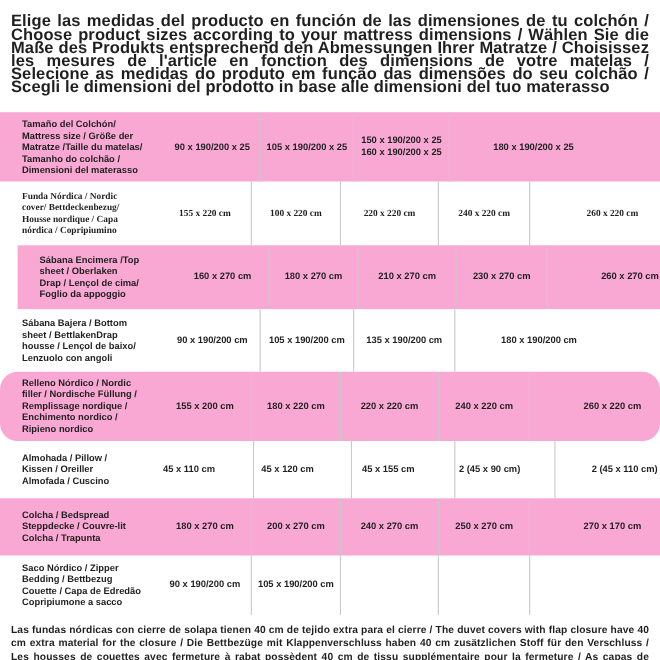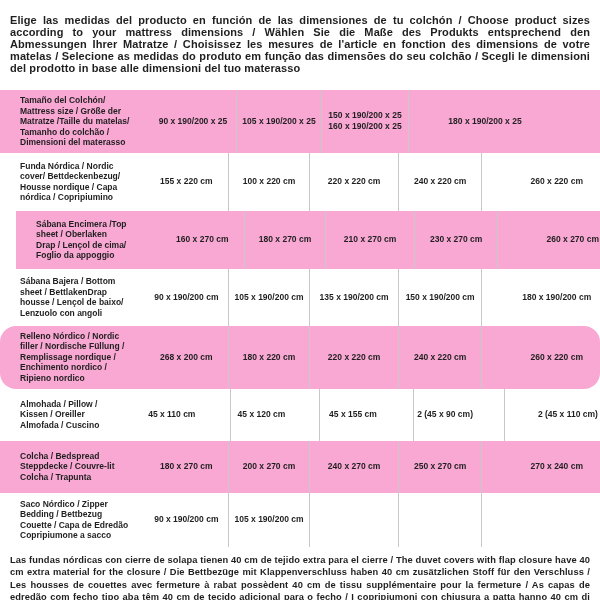--- a/index.html
+++ b/index.html
@@ -6,21 +6,21 @@
   body {
     width: 600px; height: 600px;
     background: #ffffff;
     font-family: "Liberation Sans", sans-serif;
     font-weight: bold;
     color: #1f1f1f;
     overflow: hidden;
   }
   .intro {
     margin: 14px 10px 12px 10px;
-    font-size: 11px;
+    font-size: 15px;
     line-height: 12px;
     text-align: justify;
     letter-spacing: 0.1px;
   }
   .size-table { margin-top: 16px; width: 600px; }
   .row { display: flex; width: 600px; box-sizing: border-box; }
   .row.striped { background: #f9a8d4; }
   .cell {
     box-sizing: border-box;
     display: flex;
@@ -39,21 +39,21 @@
     text-align: center;
     line-height: 11px;
     padding: 2px 1px;
   }
   .c1 { width: 86px; }
   .c2 { width: 85px; border-left: 1px solid #c9c9c9; }
   .c3 { width: 92px; border-left: 1px solid #c9c9c9; }
   .c4 { width: 87px; border-left: 1px solid #c9c9c9; }
   .c5 { width: 122px; border-left: 1px solid #c9c9c9; padding-left: 32px; }
   .r1 { min-height: 62px; }
-  .r2 { min-height: 58px; }
+  .r2 { min-height: 58px; font-family: Liberation Serif, serif; }
   .r3 { min-height: 58px; margin-left: 16px; }
   .r4 { min-height: 57px; }
   .r5 { min-height: 63px; border-radius: 16px; }
   .r6 { min-height: 52px; gap: 28px; }
   .r7 { min-height: 52px; }
   .r8 { min-height: 54px; }
   .footnote {
     margin: 7px 10px 0 10px;
     font-size: 9.3px;
     line-height: 12.5px;
@@ -106,31 +106,30 @@
   </div>
 
   <div class="row r4">
     <div class="cell label-cell">Sábana Bajera / Bottom
 sheet / BettlakenDrap
 housse / Lençol de baixo/
 Lenzuolo con angoli</div>
     <div class="cell data-cell c1">90 x 190/200 cm</div>
     <div class="cell data-cell c2">105 x 190/200 cm</div>
     <div class="cell data-cell c3">135 x 190/200 cm</div>
-    <div class="cell data-cell c4">150 x 190/200 cm</div>
     <div class="cell data-cell c5">180 x 190/200 cm</div>
   </div>
 
   <div class="row striped r5">
     <div class="cell label-cell">Relleno Nórdico / Nordic
 filler / Nordische Füllung /
 Remplissage nordique /
 Enchimento nordico /
 Ripieno nordico</div>
-    <div class="cell data-cell c1">268 x 200 cm</div>
+    <div class="cell data-cell c1">155 x 200 cm</div>
     <div class="cell data-cell c2">180 x 220 cm</div>
     <div class="cell data-cell c3">220 x 220 cm</div>
     <div class="cell data-cell c4">240 x 220 cm</div>
     <div class="cell data-cell c5">260 x 220 cm</div>
   </div>
 
   <div class="row r6">
     <div class="cell label-cell">Almohada  / Pillow /
 Kissen / Oreiller
 Almofada / Cuscino</div>
@@ -142,21 +141,21 @@
   </div>
 
   <div class="row striped r7">
     <div class="cell label-cell">Colcha / Bedspread
 Steppdecke / Couvre-lit
 Colcha / Trapunta</div>
     <div class="cell data-cell c1">180 x 270 cm</div>
     <div class="cell data-cell c2">200 x 270 cm</div>
     <div class="cell data-cell c3">240 x 270 cm</div>
     <div class="cell data-cell c4">250 x 270 cm</div>
-    <div class="cell data-cell c5">270 x 240 cm</div>
+    <div class="cell data-cell c5">270 x 170 cm</div>
   </div>
 
   <div class="row r8">
     <div class="cell label-cell">Saco Nórdico / Zipper
 Bedding / Bettbezug
 Couette  / Capa de Edredão
 Copripiumone a sacco</div>
     <div class="cell data-cell c1">90 x 190/200 cm</div>
     <div class="cell data-cell c2">105 x 190/200 cm</div>
     <div class="cell data-cell c3"></div>

